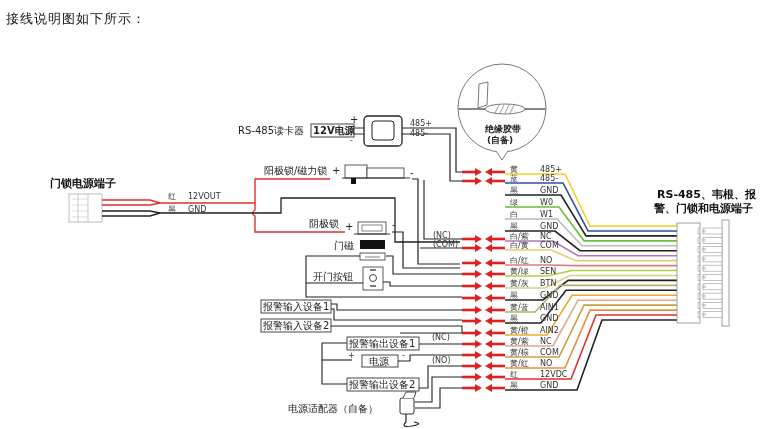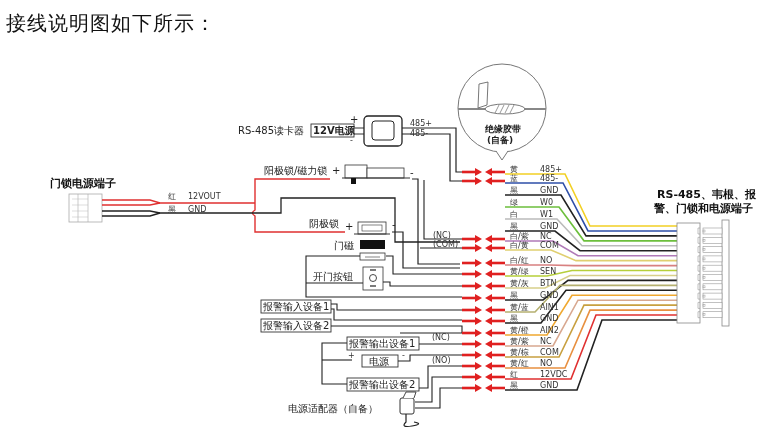--- a/index.html
+++ b/index.html
@@ -1,17 +1,17 @@
 <!DOCTYPE html>
 <html><head>
 <meta charset="utf-8">
 <style>
   html, body { margin:0; padding:0; background:#ffffff; }
   body { width:773px; height:429px; position:relative; overflow:hidden; font-family:"DejaVu Sans", sans-serif; }
-  .heading { position:absolute; left:6px; top:10px; font-family:Liberation Mono, monospace; font-size:20px; color:#111; letter-spacing:1px; }
+  .heading { position:absolute; left:6px; top:10px; font-family:Liberation Mono, monospace; font-size:13px; color:#111; letter-spacing:1px; }
   svg { position:absolute; left:0; top:0; }
   svg text { font-family:"DejaVu Sans", sans-serif; fill:#222; }
   .lbl { font-size:10px; }
   .sm { font-size:8px; fill:#333; }
   .bold { font-weight:bold; font-size:11px; fill:#111; }
 </style>
 </head>
 <body>
 
 <div class="heading">接线说明图如下所示：</div>

